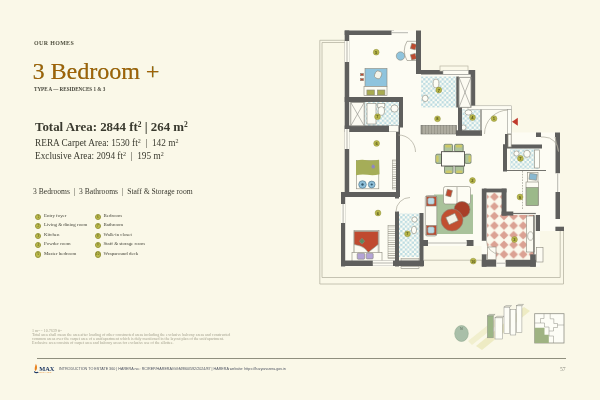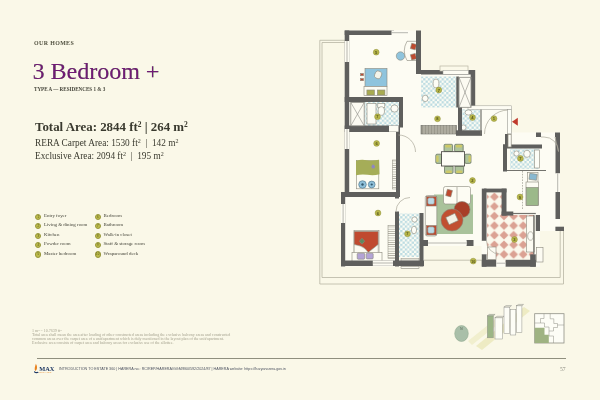--- a/index.html
+++ b/index.html
@@ -5,27 +5,28 @@
   html,body{margin:0;padding:0;}
   #page{position:relative;width:600px;height:400px;background:#faf8e8;overflow:hidden;
     font-family:"Liberation Serif",serif;color:#3c3c31;}
   .abs{position:absolute;}
 </style>
 </head>
 <body>
 <div id="page">
 
   <div class="abs" style="left:34px;top:39.5px;font-size:5.9px;letter-spacing:0.4px;color:#50503f;font-weight:bold;">OUR HOMES</div>
-  <div class="abs" style="left:32.5px;top:57.5px;font-size:24px;color:#701a75;text-shadow:0.35px 0 0 #8aa87e;">3 Bedroom +</div>
+  <div class="abs" style="left:32.5px;top:57.5px;font-size:24px;color:#a16207;text-shadow:0.35px 0 0 #8aa87e;">3 Bedroom +</div>
   <div class="abs" style="left:34px;top:85.5px;font-size:5.1px;color:#45453a;font-weight:bold;">TYPE A — RESIDENCES 1 &amp; 3</div>
 
   <div class="abs" style="left:35px;top:119.5px;font-size:12.9px;font-weight:bold;color:#3a3a2f;font-family:Liberation Serif, serif;">Total Area: 2844 ft<span style="font-size:7.5px;vertical-align:4px;">2</span> | 264 m<span style="font-size:7.5px;vertical-align:4px;">2</span></div>
   <div class="abs" style="left:35px;top:137.5px;font-size:9.3px;color:#3a3a2f;">RERA Carpet Area: 1530 ft<span style="font-size:6px;vertical-align:3px;">2</span> &nbsp;|&nbsp; 142 m<span style="font-size:6px;vertical-align:3px;">2</span></div>
   <div class="abs" style="left:35px;top:151px;font-size:9.3px;color:#3a3a2f;">Exclusive Area: 2094 ft<span style="font-size:6px;vertical-align:3px;">2</span> &nbsp;|&nbsp; 195 m<span style="font-size:6px;vertical-align:3px;">2</span></div>
 
+  <div class="abs" style="left:33px;top:187px;font-size:7.6px;color:#3a3a30;">3 Bedrooms &nbsp;|&nbsp; 3 Bathrooms &nbsp;|&nbsp; Staff &amp; Storage room</div>
 
   <div class="abs" id="legend" style="left:0;top:0;width:300px;font-size:4.9px;color:#45453a;">
       <div style="position:absolute;left:35px;top:213.6px;width:4.4px;height:4.4px;border-radius:50%;background:#bdbc4a;border:0.4px solid #97973c;text-align:center;font-size:2.9px;line-height:4.4px;color:#55551c;font-family:Liberation Sans,sans-serif;">1</div>
       <div style="position:absolute;left:44px;top:212.79999999999998px;">Entry foyer</div>
       <div style="position:absolute;left:35px;top:223.04999999999998px;width:4.4px;height:4.4px;border-radius:50%;background:#bdbc4a;border:0.4px solid #97973c;text-align:center;font-size:2.9px;line-height:4.4px;color:#55551c;font-family:Liberation Sans,sans-serif;">2</div>
       <div style="position:absolute;left:44px;top:222.24999999999997px;">Living &amp; dining room</div>
       <div style="position:absolute;left:35px;top:232.5px;width:4.4px;height:4.4px;border-radius:50%;background:#bdbc4a;border:0.4px solid #97973c;text-align:center;font-size:2.9px;line-height:4.4px;color:#55551c;font-family:Liberation Sans,sans-serif;">3</div>
       <div style="position:absolute;left:44px;top:231.7px;">Kitchen</div>
       <div style="position:absolute;left:35px;top:241.95px;width:4.4px;height:4.4px;border-radius:50%;background:#bdbc4a;border:0.4px solid #97973c;text-align:center;font-size:2.9px;line-height:4.4px;color:#55551c;font-family:Liberation Sans,sans-serif;">4</div>
       <div style="position:absolute;left:44px;top:241.14999999999998px;">Powder room</div>

